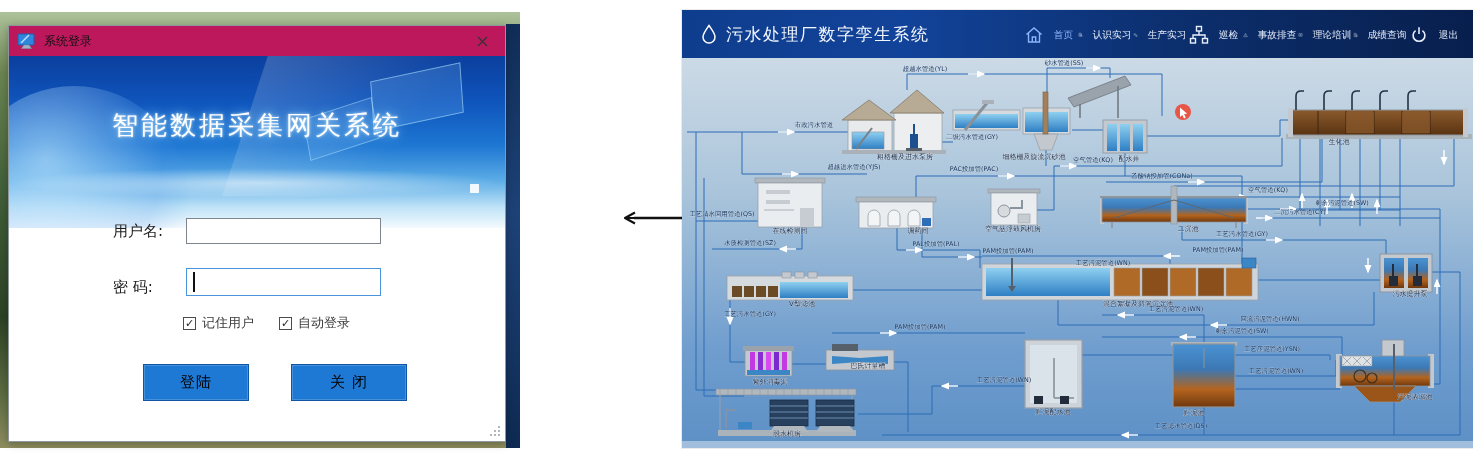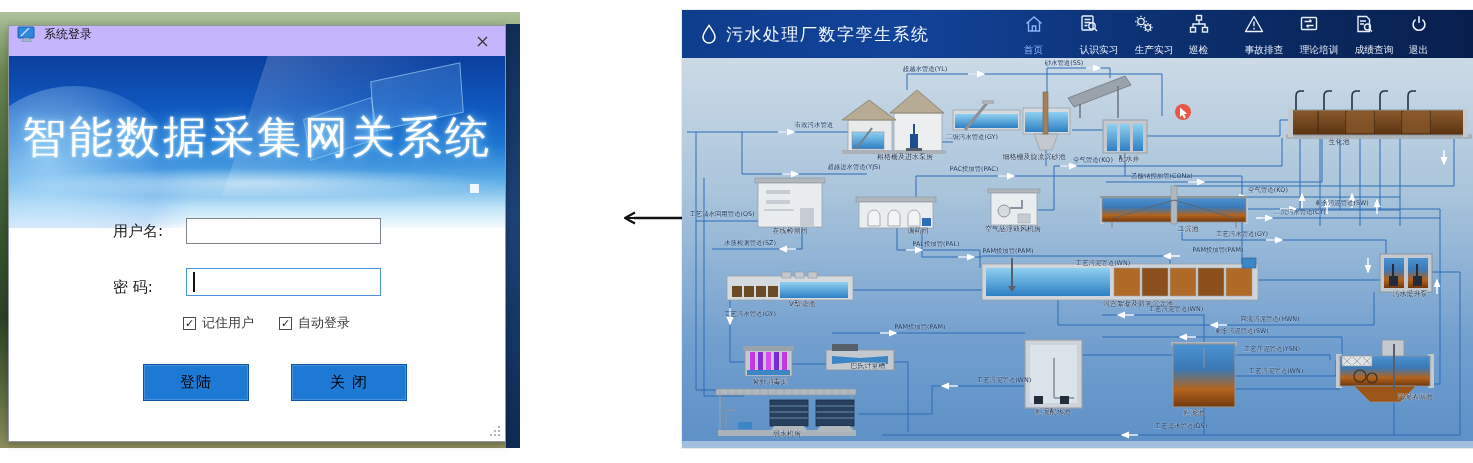--- a/index.html
+++ b/index.html
@@ -9,40 +9,40 @@
 
   
   .backdrop{position:absolute;left:0;top:12px;width:520px;height:436px;
     background:linear-gradient(180deg,#aec29b 0%,#6a8450 14%,#42603a 40%,#2c4224 70%,#5d6b41 88%,#8d8d5e 100%)}
   .backdrop-right{position:absolute;left:506px;top:24px;width:14px;height:424px;
     background:linear-gradient(180deg,#102d57 0%,#1d4278 45%,#0e2a52 100%)}
 
   
   .login{position:absolute;left:8px;top:25px;width:498px;height:417px;background:#fff;
     border:1px solid #8f979e;box-shadow:0 2px 8px rgba(0,0,0,.25)}
-  .titlebar{position:absolute;left:0;top:0;right:0;height:30px;background:#c4b5fd;
-    display:flex;align-items:flex-start;padding:0 8px}
+  .titlebar{position:absolute;left:0;top:0;right:0;height:30px;background:#be185d;
+    display:flex;align-items:center;padding:0 8px}
   .tb-icon{width:19px;height:17px;margin-right:8px;flex:0 0 auto}
   .tb-title{font-size:12px;color:#111}
   .tb-close{margin-left:auto;width:30px;height:30px;display:flex;align-items:center;justify-content:center;cursor:pointer}
   .banner{position:absolute;left:0;top:30px;width:100%;height:172px;overflow:hidden;
     background:linear-gradient(180deg,#0b3f9e 0%,#0f56bd 28%,#1e77d2 52%,#5aabe6 72%,#bfe3f7 88%,#f4fafe 100%)}
   .b-earth{position:absolute;left:-50px;top:30px;width:230px;height:230px;border-radius:50%;
     background:radial-gradient(circle at 38% 32%,rgba(200,235,255,.6),rgba(70,140,230,.18) 55%,rgba(0,0,0,0) 72%)}
   .b-glow{position:absolute;right:0;top:0;width:260px;height:140px;
     background:linear-gradient(115deg,rgba(255,255,255,.18),rgba(255,255,255,0) 62%);transform:skewX(-18deg)}
   .b-panel1{position:absolute;right:42px;top:16px;width:92px;height:50px;
     border:1px solid rgba(180,230,255,.55);background:rgba(130,195,250,.2);transform:rotate(-12deg) skewX(-8deg)}
   .b-panel2{position:absolute;right:128px;top:52px;width:72px;height:42px;
     border:1px solid rgba(180,230,255,.45);background:rgba(130,195,250,.16);transform:rotate(-18deg) skewX(-8deg)}
   .b-sq{position:absolute;right:26px;top:128px;width:9px;height:9px;background:rgba(255,255,255,.9)}
   .b-streak{position:absolute;left:0;top:112px;width:100%;height:30px;
     background:radial-gradient(ellipse at 50% 50%,rgba(255,255,255,.55),rgba(255,255,255,0) 70%)}
   .banner-title{position:absolute;left:0;top:52px;width:100%;text-align:center;
-    font-size:44px;color:#fff;letter-spacing:3px;
+    font-size:26px;color:#fff;letter-spacing:3px;
     text-shadow:0 0 12px rgba(140,215,255,.95),0 0 3px rgba(255,255,255,.8)}
   .f-label{position:absolute;font-size:15px;font-weight:400;color:#1c1c1c}
   .tbox{position:absolute;width:195px;height:26px;background:#fff;border:1px solid #7e858d}
   .tbox.focus{border:1.5px solid #4a94dc}
   .caret{position:absolute;left:6px;top:3px;bottom:3px;width:1.5px;background:#111}
   .checks{position:absolute;left:174px;top:288px;display:flex;gap:25px}
   .chk{display:flex;align-items:center;gap:6px;font-size:13px;color:#3a3a3a;cursor:pointer}
   .chkbox{width:13px;height:13px;border:1px solid #4b4b4b;background:#fff;display:flex;
     align-items:center;justify-content:center;font-size:11px;line-height:1;color:#222}
   .blue-btn{position:absolute;height:37px;background:#1e79d4;border:1px solid #0f55a2;
@@ -54,21 +54,21 @@
   .link-arrow{position:absolute;left:624px;top:207px}
 
   
   .twin{position:absolute;left:682px;top:10px;width:791px;height:438px;box-shadow:0 0 0 1px rgba(0,0,0,.08)}
   .twin-header{position:absolute;left:0;top:0;right:0;height:48px;
     background:linear-gradient(90deg,#0f3d8d 0%,#12439a 28%,#0c2f6e 62%,#081f4d 100%);
     display:flex;align-items:center;padding:0 10px 0 16px}
   .brand{display:flex;align-items:center;gap:6px;color:#fff}
   .brand-title{font-size:17px;letter-spacing:1.5px;color:#f2f7ff;white-space:nowrap}
   .twin-nav{margin-left:auto;display:flex}
-  .nav-item{width:55px;display:flex;flex-direction:column;align-items:flex-start;gap:8px;
+  .nav-item{width:55px;display:flex;flex-direction:row;align-items:center;gap:8px;
     color:#e9effc;cursor:pointer;padding-top:1px}
   .nav-item .lbl{font-size:10.5px;white-space:nowrap;transform:scale(.92)}
   .nav-item.active{color:#8ab5f9}
   .twin-body{position:absolute;left:0;top:48px;right:0;bottom:0}
   .diagram{width:100%;height:100%;display:block}
   .pl{font-size:6.4px;fill:#0e2b55;text-anchor:middle;paint-order:stroke;stroke:rgba(235,245,252,.65);stroke-width:.35}
   .eq{font-size:7px;fill:#15253f;text-anchor:middle;paint-order:stroke;stroke:rgba(240,246,252,.75);stroke-width:.45}
 </style>
 </head>
 <body>

